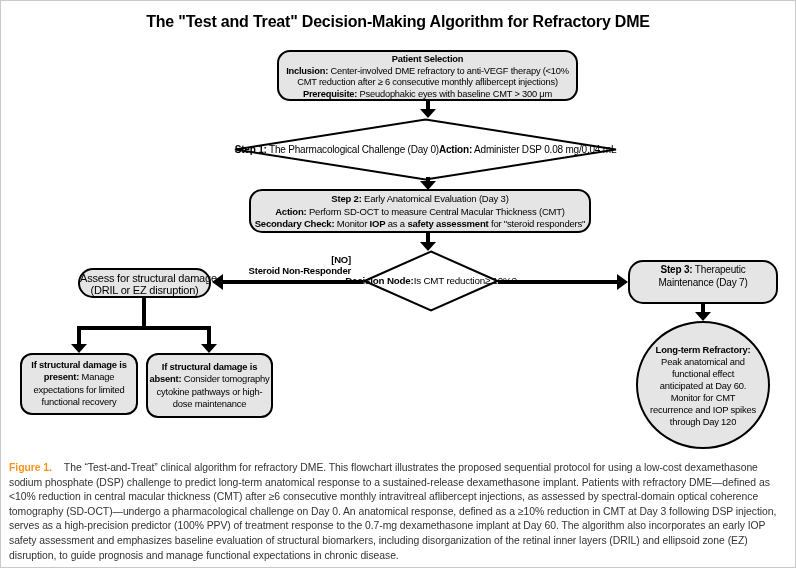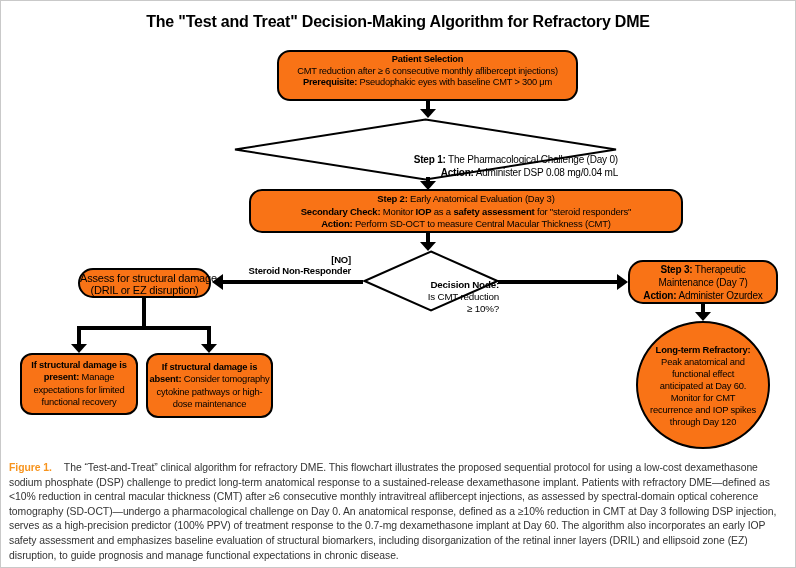--- a/index.html
+++ b/index.html
@@ -13,40 +13,40 @@
     color:#000;
     overflow:hidden;
   }
   .title{
     position:absolute;top:12px;left:0;width:100%;
     text-align:center;font-size:16px;font-weight:bold;letter-spacing:-0.2px;
   }
   .node{
     position:absolute;
     border:2px solid #000;
-    background:#f97316;
+    background:#e5e5e5;
     box-sizing:border-box;
     text-align:center;
   }
   .ln{white-space:nowrap;}
   .b{font-weight:bold;}
   
   .patient{left:276px;top:49px;width:301px;height:51px;border-radius:13px;font-size:9.3px;line-height:11.7px;letter-spacing:-0.2px;padding-top:2px;}
-  .step2{left:248px;top:188px;width:434px;height:44px;border-radius:13px;font-size:9.5px;line-height:12.6px;letter-spacing:-0.2px;padding-top:2px;}
+  .step2{left:248px;top:188px;width:342px;height:44px;border-radius:13px;font-size:9.5px;line-height:12.6px;letter-spacing:-0.2px;padding-top:2px;}
   .assess{left:77px;top:267px;width:133px;height:30px;border-radius:15px;font-size:11px;line-height:12px;letter-spacing:-0.2px;padding-top:2px;}
   .step3{left:627px;top:259px;width:150px;height:44px;border-radius:15px;font-size:10px;line-height:12.8px;letter-spacing:-0.2px;padding-top:2px;}
   .present{left:19px;top:352px;width:118px;height:62px;border-radius:12px;font-size:9.4px;line-height:12.4px;letter-spacing:-0.2px;padding-top:4px;}
   .absent{left:145px;top:352px;width:127px;height:65px;border-radius:12px;font-size:9.4px;line-height:12.4px;letter-spacing:-0.2px;padding-top:6px;}
   .circle{left:635px;top:320px;width:134px;height:128px;border-radius:50%;font-size:9.4px;line-height:12px;letter-spacing:-0.2px;padding-top:21px;}
   
   .dwrap{position:absolute;}
   .dwrap svg{display:block;}
   .dtext{
-    position:absolute;left:0;top:16px;width:100%;height:100%;
-    display:flex;flex-direction:column;justify-content:center;align-items:flex-end;
+    position:absolute;left:0;top:0;width:100%;height:100%;
+    display:flex;flex-direction:row;justify-content:center;align-items:center;
     text-align:center;
   }
   .d1text{font-size:10px;line-height:13px;letter-spacing:-0.2px;}
   .d2text{font-size:9.8px;line-height:12px;letter-spacing:-0.2px;}
   
   .blabel{position:absolute;width:120px;text-align:right;font-size:9.5px;font-weight:bold;line-height:11px;letter-spacing:-0.2px;}
   
   .arr-v{position:absolute;width:16px;display:flex;flex-direction:column;align-items:center;}
   .arr-v .stem{width:4px;flex:1 1 auto;background:#000;}
   .arr-v .head{width:0;height:0;border-left:8px solid transparent;border-right:8px solid transparent;border-top:9px solid #000;}
@@ -66,20 +66,21 @@
 </style>
 </head>
 <body>
 
 <div class="page">
 
   <div class="title">The "Test and Treat" Decision-Making Algorithm for Refractory DME</div>
 
   <div class="node patient">
       <div class="ln"><span class="b">Patient Selection</span></div>
+      <div class="ln"><span class="b">Inclusion:</span><span> Center-involved DME refractory to anti-VEGF therapy (&lt;10%</span></div>
       <div class="ln"><span>CMT reduction after ≥ 6 consecutive monthly aflibercept injections)</span></div>
       <div class="ln"><span class="b">Prerequisite:</span><span> Pseudophakic eyes with baseline CMT &gt; 300 μm</span></div>
     </div>
 
   <div class="arr-v" style="left:419px;top:100px;height:17px;">
       <div class="stem"></div>
       <div class="head"></div>
     </div>
 
   <div class="dwrap" style="left:232px;top:117px;width:385px;height:63px;">
@@ -92,22 +93,22 @@
       </div>
   </div>
 
   <div class="arr-v" style="left:419px;top:176px;height:13px;">
       <div class="stem"></div>
       <div class="head"></div>
     </div>
 
   <div class="node step2">
       <div class="ln"><span class="b">Step 2:</span><span> Early Anatomical Evaluation (Day 3)</span></div>
+      <div class="ln"><span class="b">Action:</span><span> Perform SD-OCT to measure Central Macular Thickness (CMT)</span></div>
       <div class="ln"><span class="b">Secondary Check:</span><span> Monitor </span><span class="b">IOP</span><span> as a </span><span class="b">safety assessment</span><span> for "steroid responders"</span></div>
-      <div class="ln"><span class="b">Action:</span><span> Perform SD-OCT to measure Central Macular Thickness (CMT)</span></div>
     </div>
 
   <div class="arr-v" style="left:419px;top:232px;height:18px;">
       <div class="stem"></div>
       <div class="head"></div>
     </div>
 
   <div class="dwrap" style="left:362px;top:249px;width:136px;height:62px;">
     <svg width="136" height="62" viewBox="0 0 136 62">
       <polygon points="68,1.5 134.5,31 68,60.5 1.5,31" fill="#ffffff" stroke="#000000" stroke-width="2"></polygon>
@@ -134,21 +135,20 @@
     </div>
 
   <div class="node assess">
       <div class="ln"><span>Assess for structural damage</span></div>
       <div class="ln"><span>(DRIL or EZ disruption)</span></div>
     </div>
 
   <div class="node step3">
       <div class="ln"><span class="b">Step 3:</span><span> Therapeutic</span></div>
       <div class="ln"><span>Maintenance (Day 7)</span></div>
-      <div class="ln"><span class="b">Action:</span><span> Administer Ozurdex</span></div>
     </div>
 
   <div class="arr-v" style="left:694px;top:303px;height:17px;">
       <div class="stem"></div>
       <div class="head"></div>
     </div>
 
   <div class="node circle">
       <div class="ln"><span class="b">Long-term Refractory:</span></div>
       <div class="ln"><span>Peak anatomical and</span></div>

